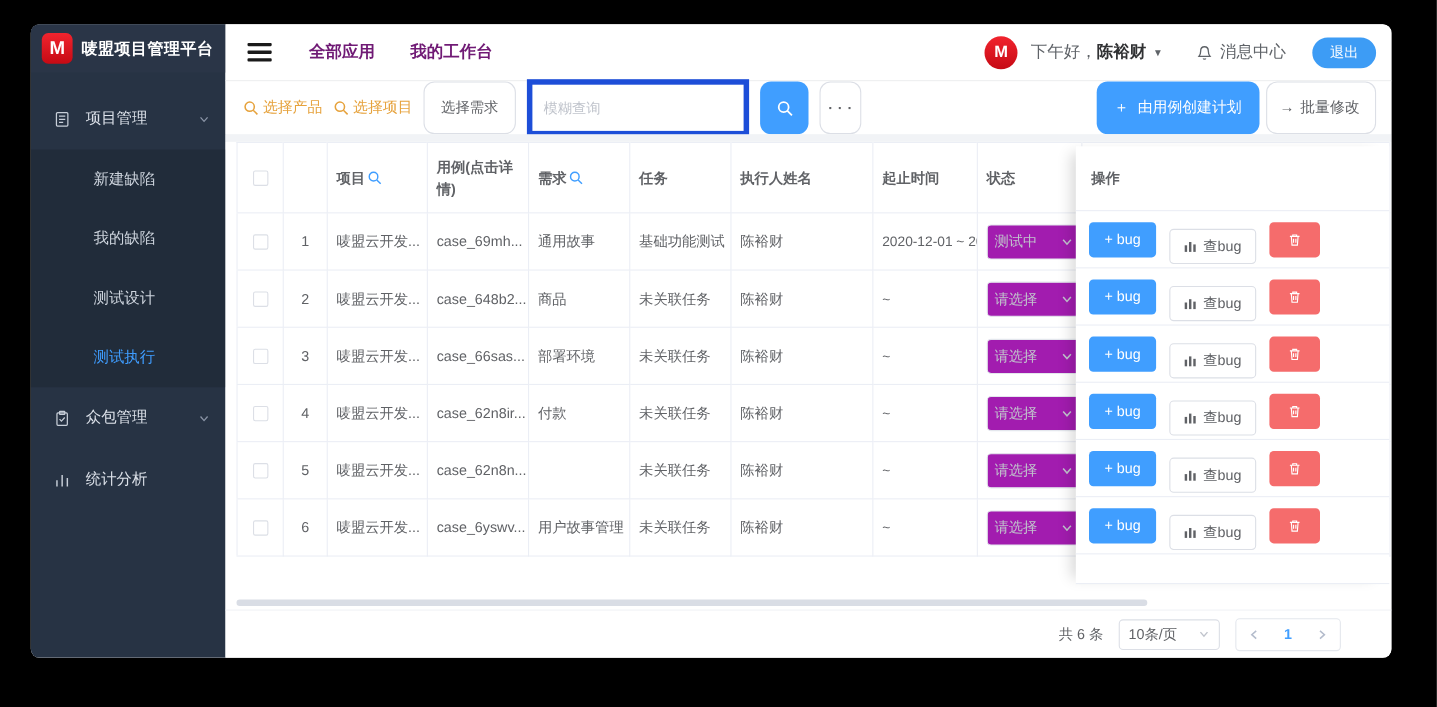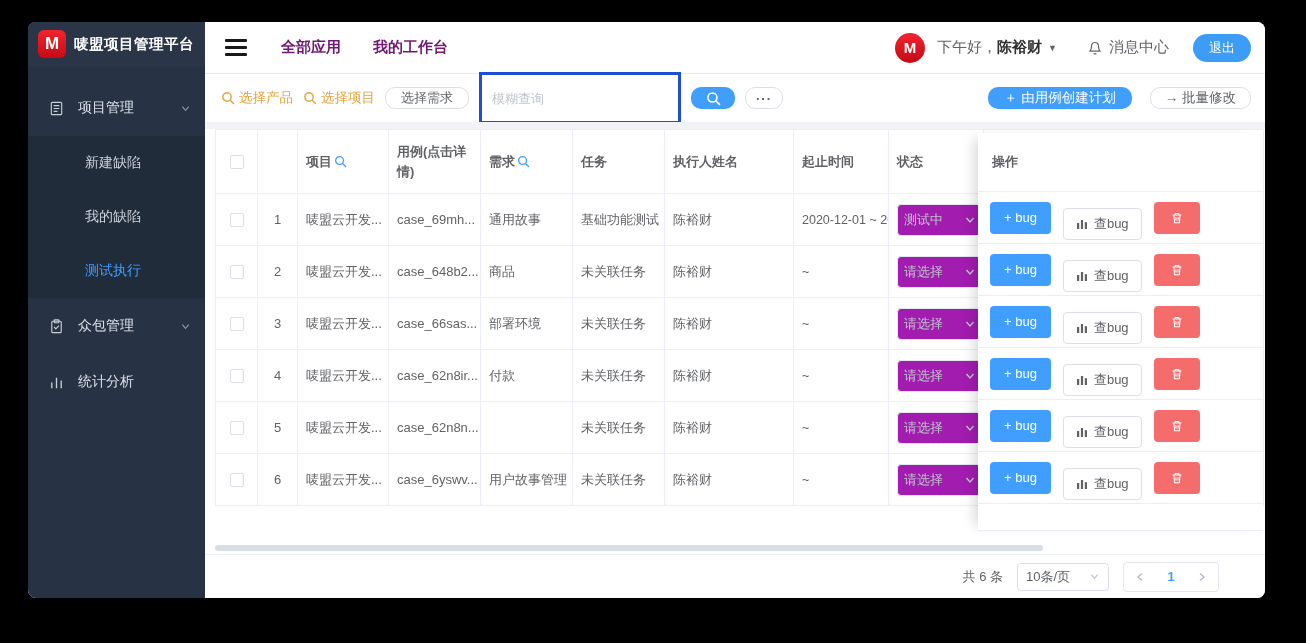--- a/index.html
+++ b/index.html
@@ -42,28 +42,28 @@
   .caret { font-size:9px; color:#5f6368; margin-left:6px; }
   .msg { display:flex; align-items:center; gap:6px; margin-left:30px; color:#5f6368; font-size:15px; cursor:pointer; }
   .msg .mi { width:16px; height:16px; }
   .logout { margin-left:24px; background:#3d9cf5; color:#fff; font-size:13px; height:28px; padding:0 16px;
     border:none; border-radius:14px; cursor:pointer; }
 
   
   .toolbar { height:48px; background:#fff; display:flex; align-items:center; padding:0 14px 0 16px; flex-shrink:0; }
   .pick { display:flex; align-items:center; gap:4px; color:#e6a23c; font-size:13.5px; cursor:pointer; margin-right:10px; }
   .pick .mi { width:14px; height:14px; }
-  .btn { height:22px; border-radius:10px; font-size:13px; display:flex; align-items:center; cursor:pointer; border:1px solid #dcdfe6; background:#fff; color:#606266; }
+  .btn { height:48px; border-radius:10px; font-size:13px; display:flex; align-items:center; cursor:pointer; border:1px solid #dcdfe6; background:#fff; color:#606266;font-family:Liberation Mono, monospace; }
   .btn-req { padding:0 15px; margin-right:10px; }
-  .fuzzy { width:202px; height:52px; border:3px solid #1d4ed8; border-radius:0; padding:0 10px; font-size:13px; color:#606266; outline:none; }
+  .fuzzy { width:202px; height:52px; border:5px solid #1d4ed8; border-radius:0; padding:0 10px; font-size:13px; color:#606266; outline:none; }
   .fuzzy::placeholder { color:#c0c4cc; }
   .btn-search { width:44px; justify-content:center; background:#409eff; border:none; color:#fff; margin-left:10px; }
   .btn-search .mi { width:15px; height:15px; }
   .btn-more { width:38px; justify-content:center; margin-left:10px; font-weight:bold; letter-spacing:1px; }
-  .tb-right { margin-left:auto; display:flex; gap:18px; }
+  .tb-right { margin-left:auto; display:flex; gap:6px; }
   .btn-primary { background:#409eff; border:none; color:#fff; padding:0 16px; font-size:13.5px; }
   .btn-plain { padding:0 14px; font-size:13.5px; }
 
   .gap { height:7px; background:#f1f3f6; flex-shrink:0; }
 
   
   .table-zone { flex:1; background:#fff; position:relative; overflow:hidden; }
   .table-wrap { position:relative; margin-left:10px; width:1048px; }
   table { border-collapse:collapse; table-layout:fixed; width:1048px; border-top:1px solid #ebeef5; border-left:1px solid #ebeef5; }
   th, td { border-right:1px solid #ebeef5; border-bottom:1px solid #ebeef5; font-size:13px; color:#606266;
@@ -128,20 +128,21 @@
         <span>项目管理</span>
         <span class="mi chev">
             <svg viewBox="0 0 12 12" fill="none" stroke="currentColor" stroke-width="1.3">
               <path d="M2.5 4 L6 8 L9.5 4"></path>
             </svg>
           </span>
       </div>
       <div class="submenu">
         <div class="s-item">新建缺陷</div>
         <div class="s-item">我的缺陷</div>
+        <div class="s-item">测试设计</div>
         <div class="s-item active">测试执行</div>
       </div>
       <div class="m-item">
         <span class="mi">
             <svg viewBox="0 0 18 18" fill="none" stroke="currentColor" stroke-width="1.2">
               <rect x="4" y="3.5" width="10" height="12" rx="1"></rect>
               <rect x="6.5" y="2" width="5" height="3" rx="0.5"></rect>
               <path d="M6.5 9.5 L8.3 11.5 L11.5 8"></path>
             </svg>
           </span>

